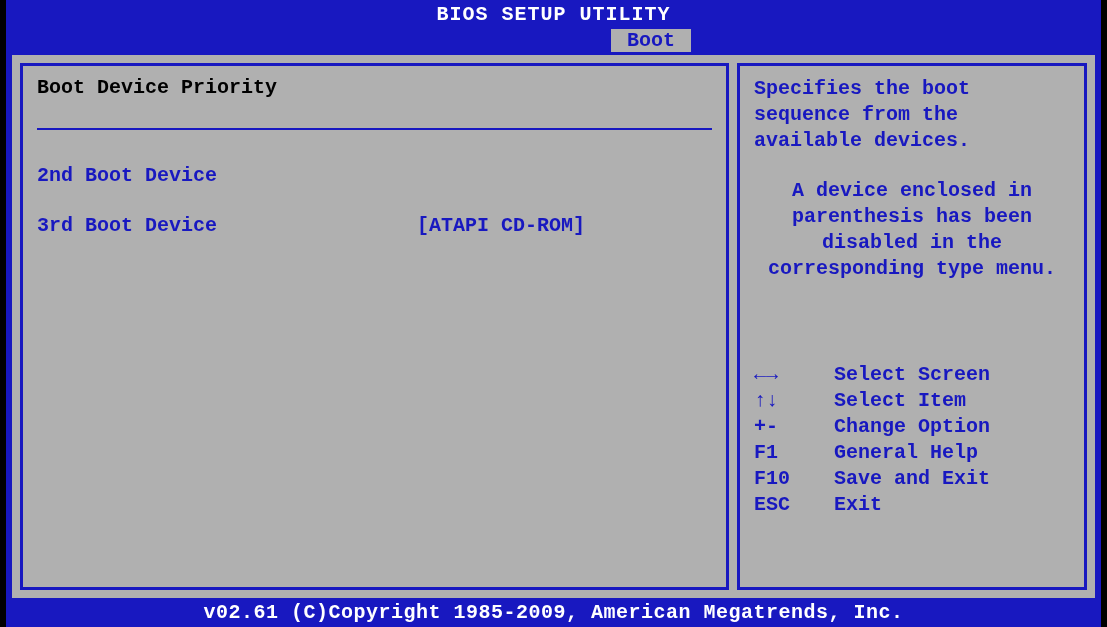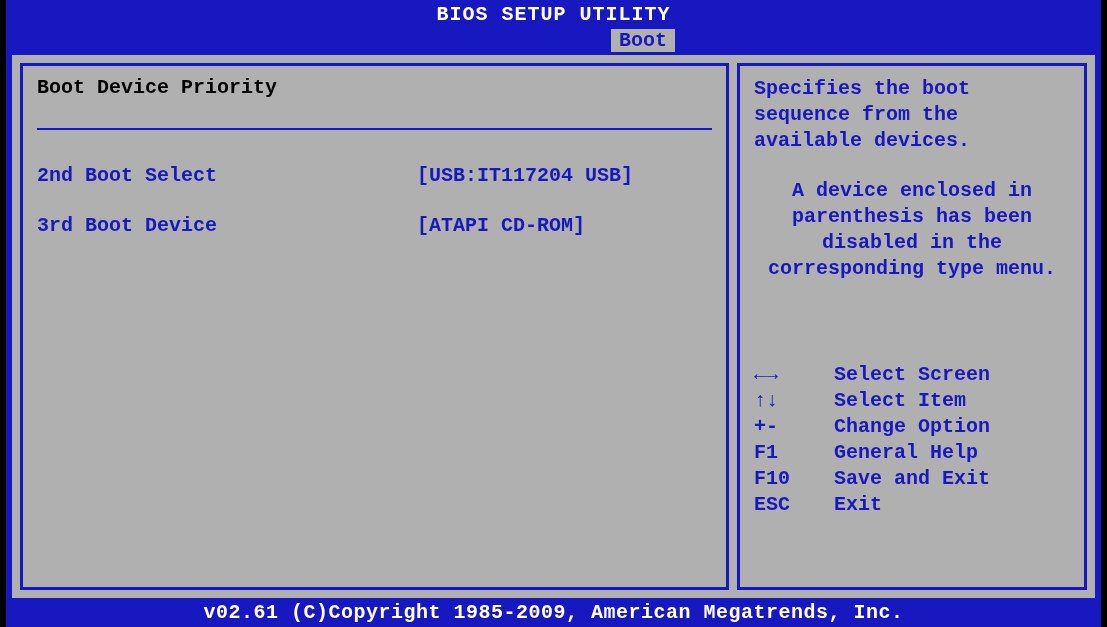--- a/index.html
+++ b/index.html
@@ -30,21 +30,21 @@
   .tab-row {
     background: #1818c0;
     height: 26px;
     position: relative;
   }
   .tab {
     position: absolute;
     left: 605px;
     color: #1818c0;
     background: #b0b0b0;
-    padding: 0 8px;
+    padding: 0 16px;
     font-weight: bold;
   }
   .panels {
     flex: 1;
     background: #b0b0b0;
     display: flex;
     padding: 8px;
     gap: 8px;
     border-left: 6px solid #1818c0;
     border-right: 6px solid #1818c0;
@@ -121,22 +121,21 @@
     <span class="tab">Boot</span>
   </div>
 
   <div class="panels">
 
     <div class="panel panel-left">
       <div class="section-title">Boot Device Priority</div>
       <div class="section-underline"></div>
 
       <div class="boot-row normal">
-        <span class="boot-label">2nd Boot Select</span>
-        <span class="boot-value">[USB:IT117204 USB]</span>
+        <span class="boot-label">2nd Boot Device</span>
       </div>
       <div class="boot-row normal">
         <span class="boot-label">3rd Boot Device</span>
         <span class="boot-value">[ATAPI CD-ROM]</span>
       </div>
     </div>
 
     <div class="panel panel-right">
       <div class="help-text">Specifies the boot sequence from the available devices.</div>
       <div class="help-text help-block-2">A device enclosed in parenthesis has been disabled in the corresponding type menu.</div>

